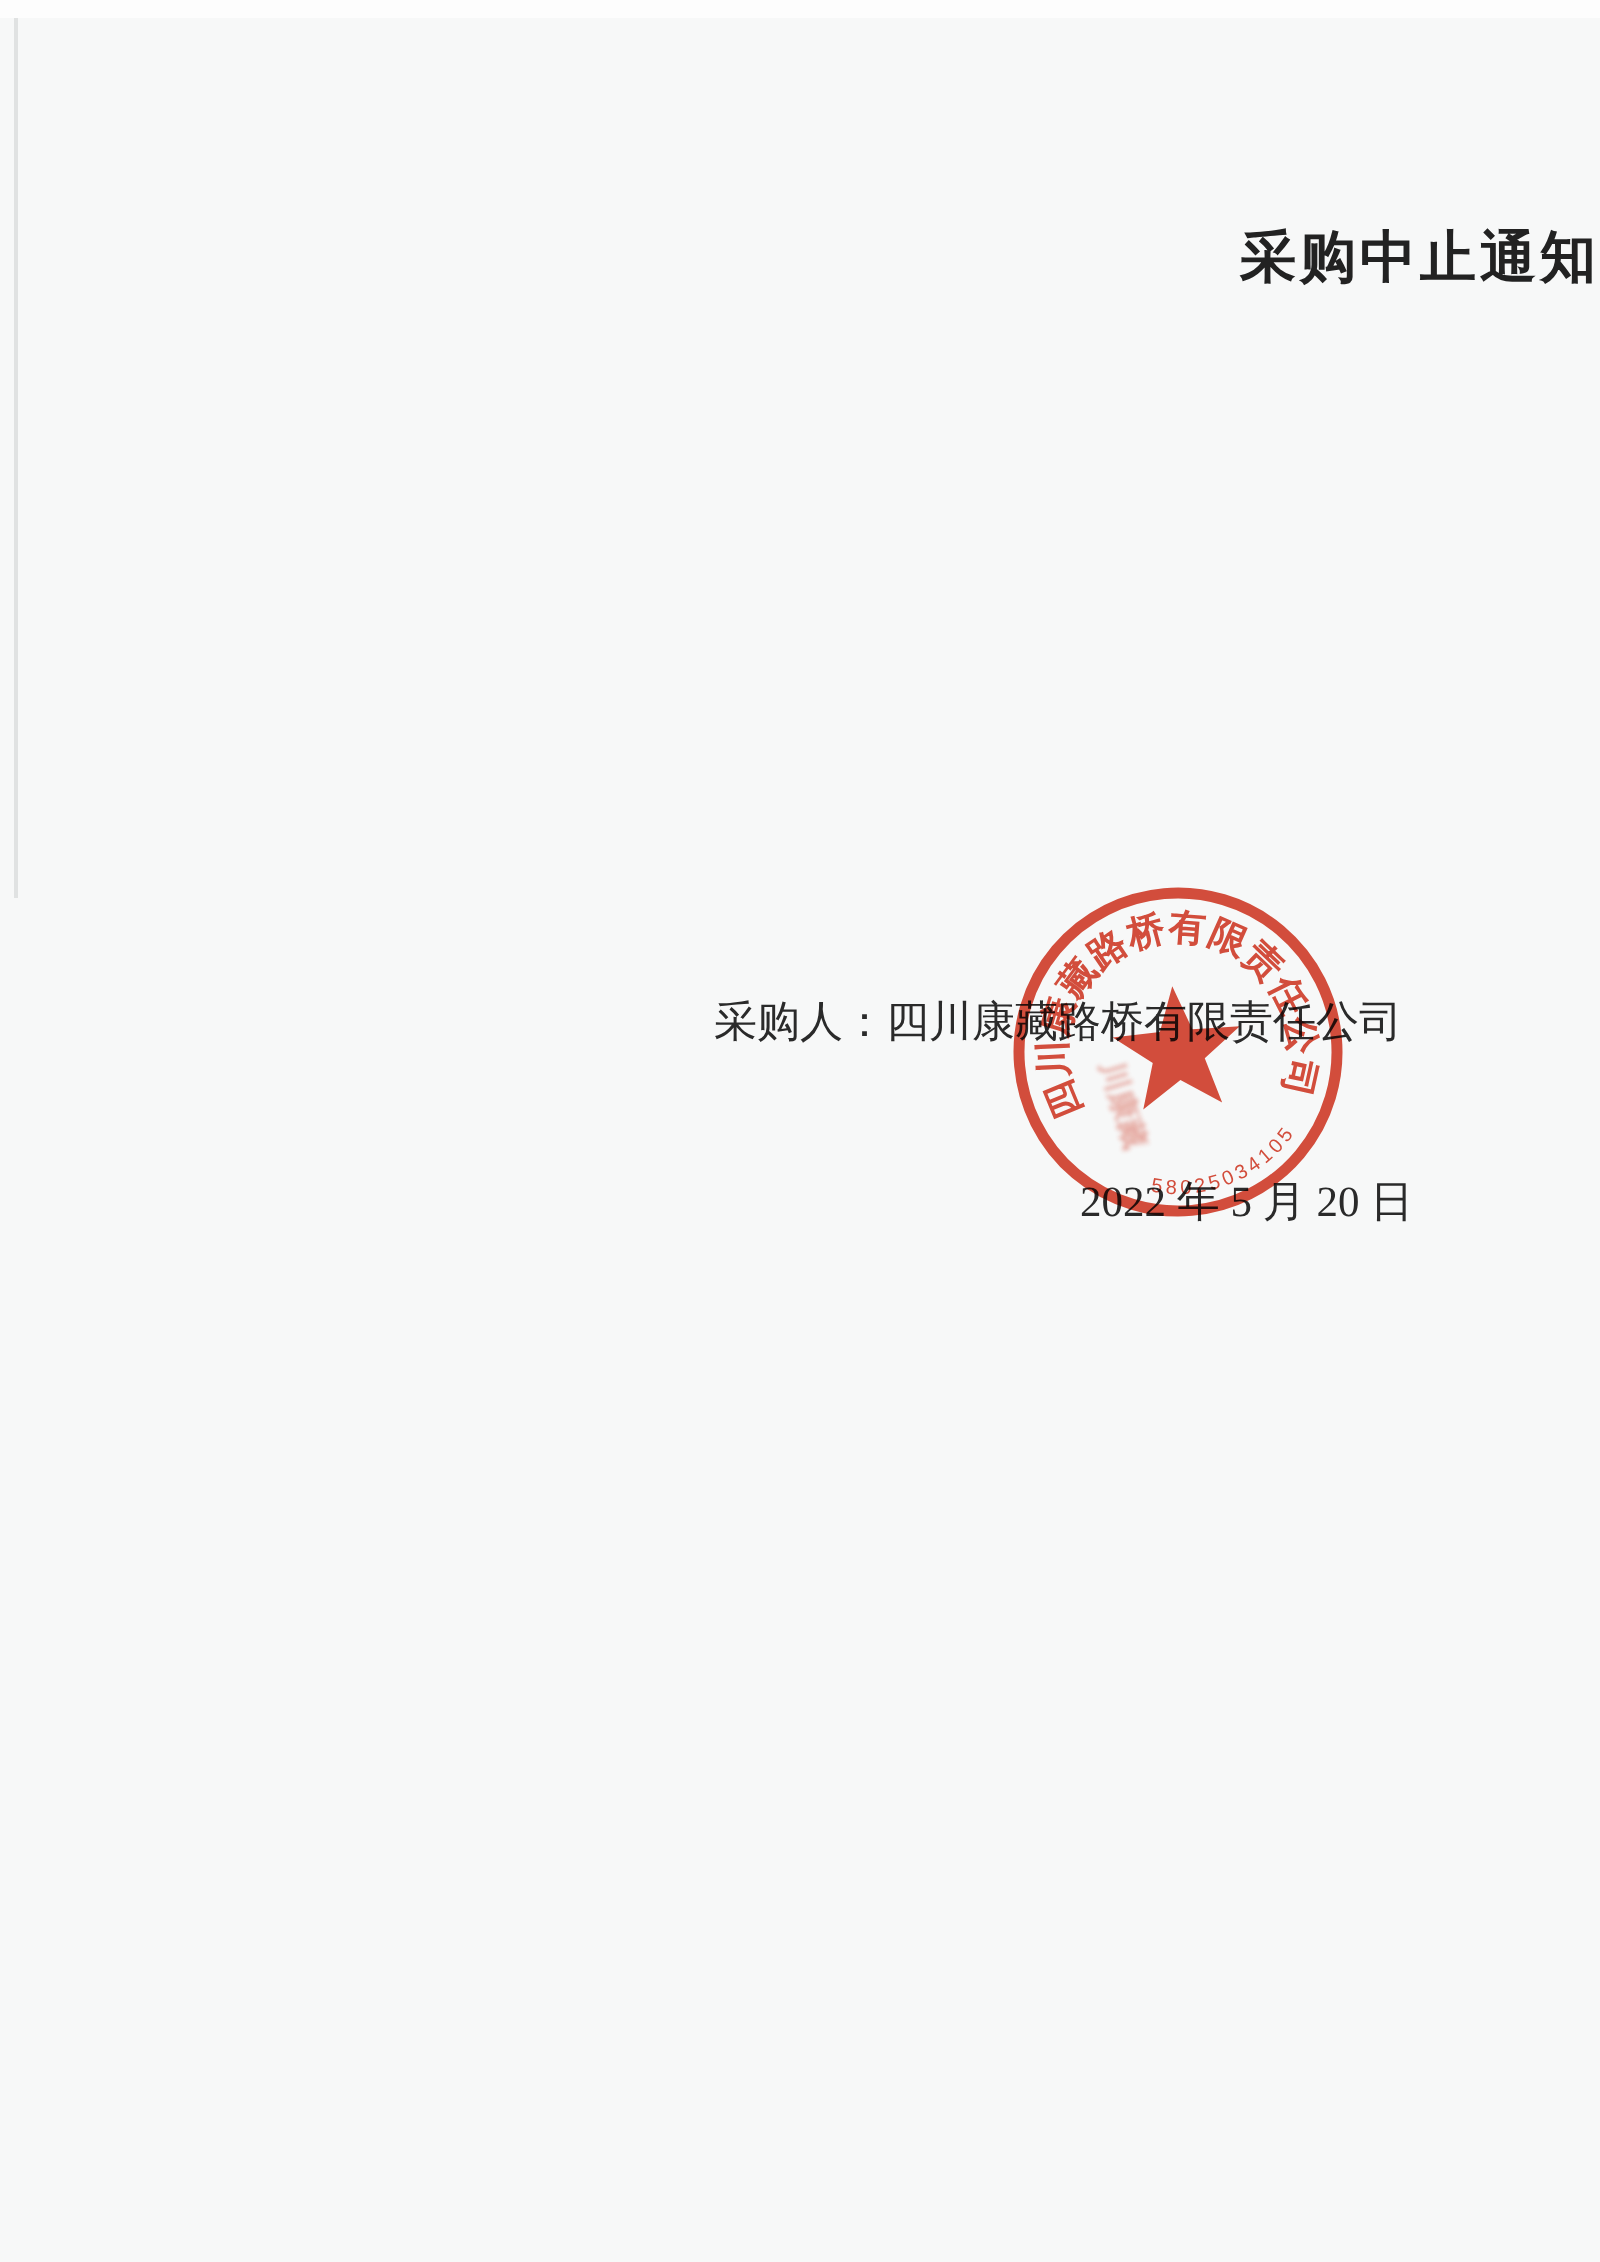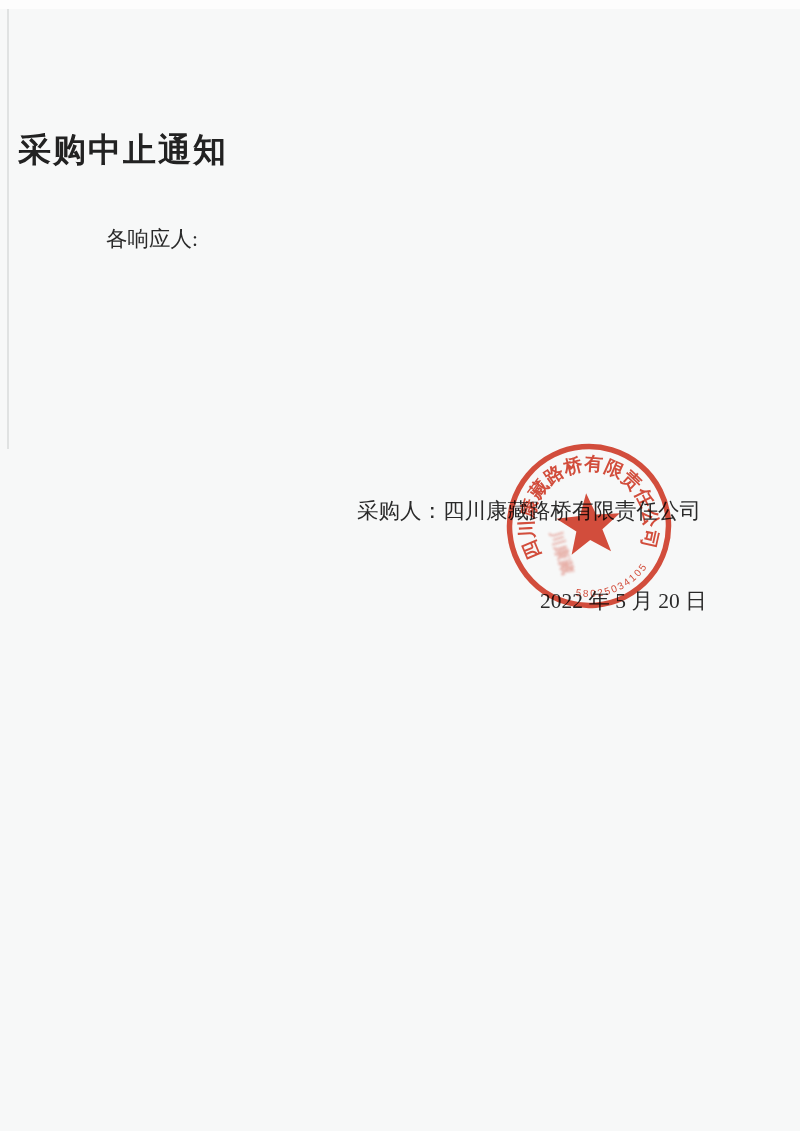--- a/index.html
+++ b/index.html
@@ -15,24 +15,24 @@
   }
   .scan-strip {
     position: absolute; top: 0; left: 0; width: 100%; height: 9px;
     background: #fdfdfd;
   }
   .scan-edge {
     position: absolute; top: 9px; left: 7px; width: 2px; height: 440px;
     background: rgba(120,125,130,0.18);
   }
   .title {
-    margin: 18px;
+    margin: 0;
     padding-top: 110px;
-    text-align: left;
-    font-size: 33px;
+    text-align: right;
+    font-size: 28px;
     font-weight: 700;
     letter-spacing: 2px;
     color: #222;
   }
   .salutation {
     margin: 50px 88px 0 106px;
     font-size: 21.5px;
     line-height: 32px;
   }
   .body-text {
@@ -94,21 +94,20 @@
 </style>
 </head>
 <body>
 
 <div class="page">
   <div class="scan-strip"></div>
   <div class="scan-edge"></div>
 
   <h1 class="title">采购中止通知</h1>
 
-  <p class="salutation">各响应人:</p>
 
 
   <div class="purchaser-line"><span>采购人：</span><span>四川康藏路桥有限责任公司</span></div>
 
   <div class="date-line">2022 年 5 月 20 日</div>
 
   <svg class="seal" viewBox="0 0 170 170" aria-hidden="true">
     <defs>
       <path id="sealArcTop" d="M 34.3,108.7 A 56,56 0 1 1 135.7,108.7" fill="none"></path>
       <path id="sealArcBottom" d="M 60.7,151.7 A 71,71 0 0 0 143.2,125.7" fill="none"></path>

